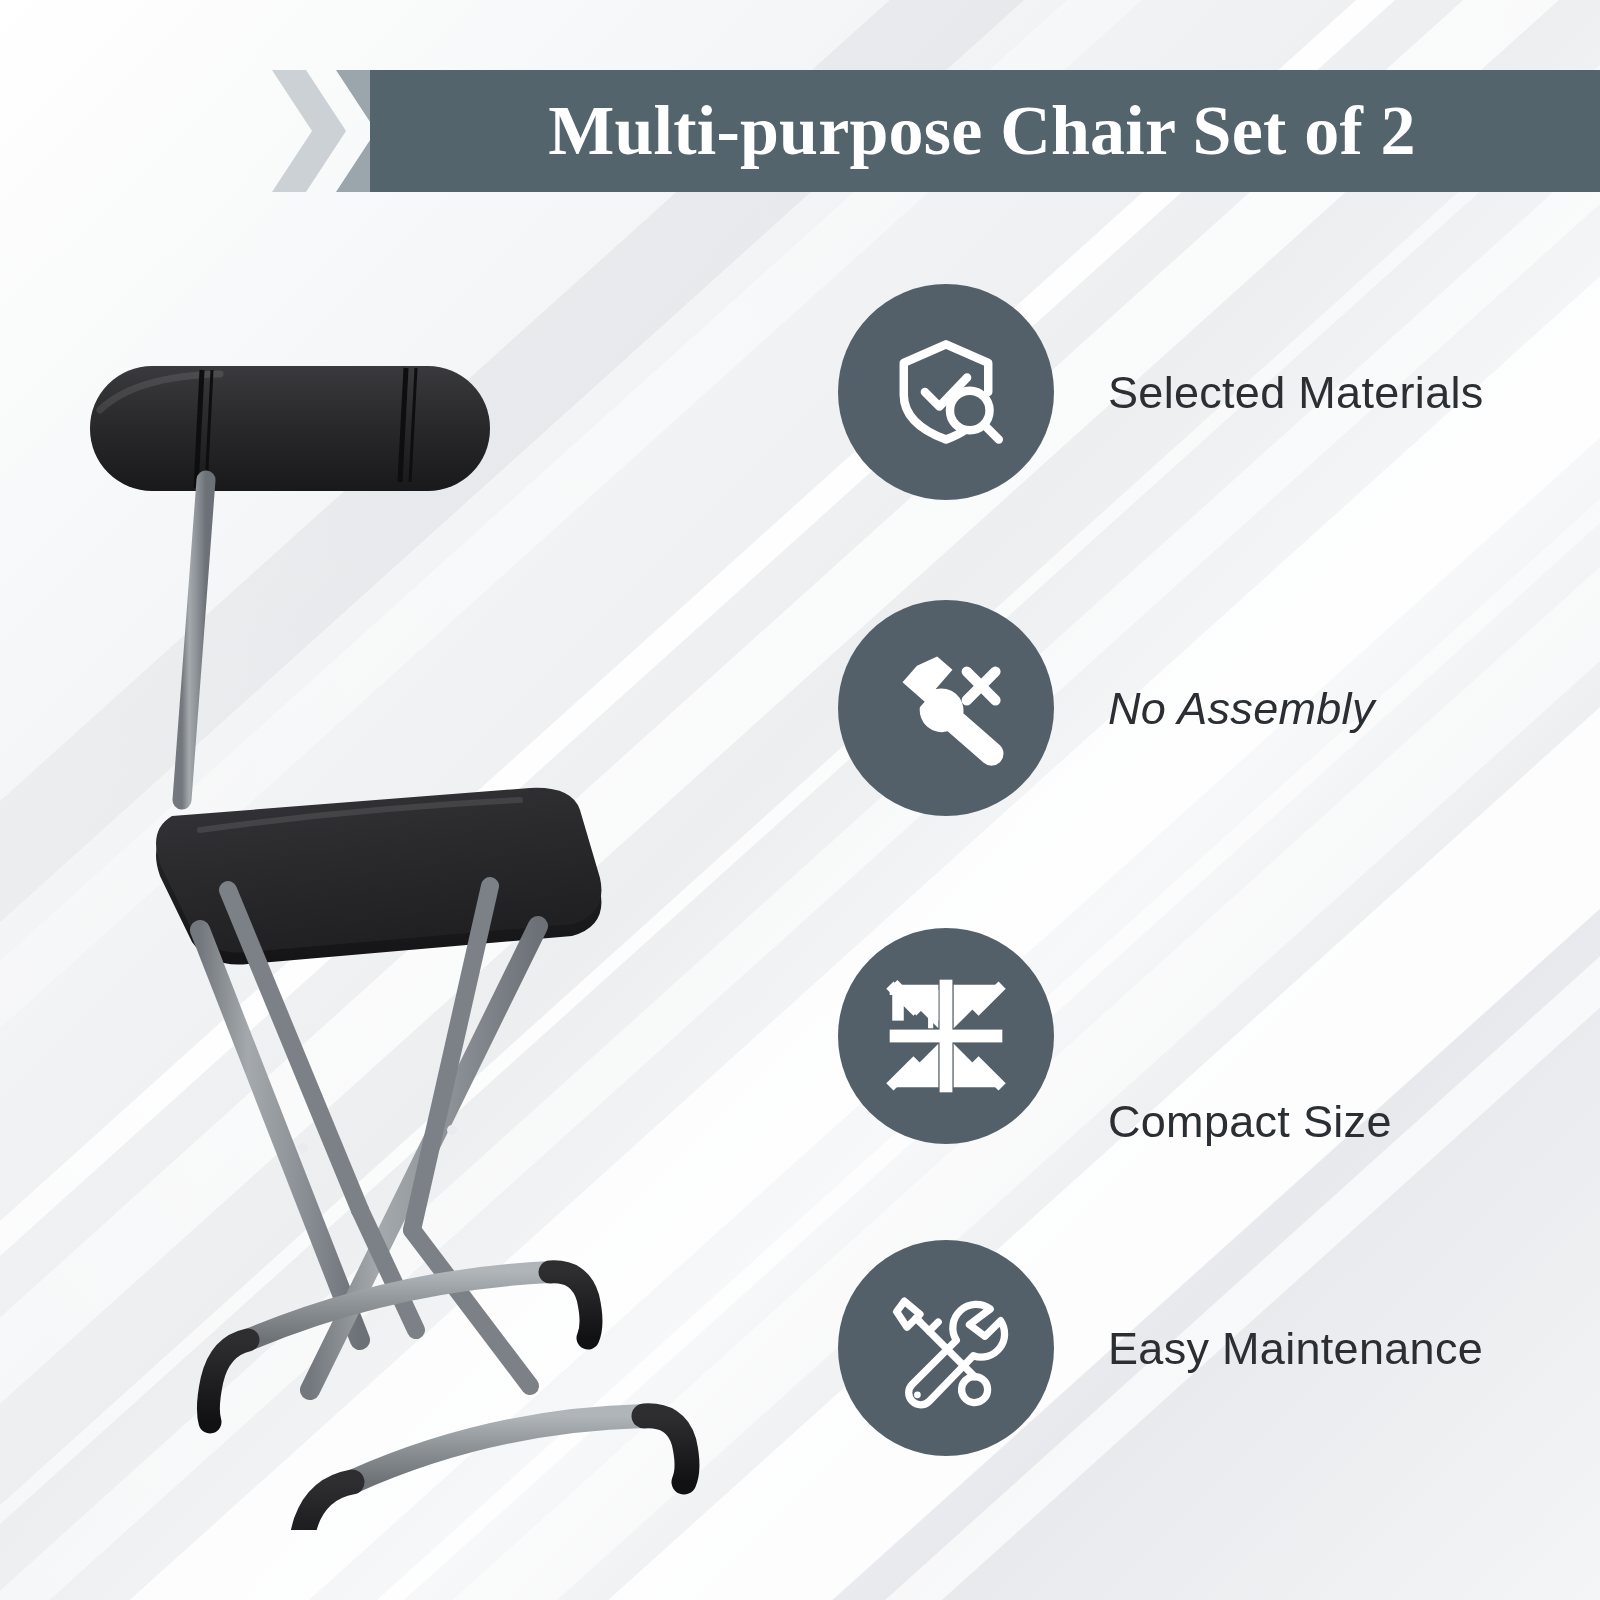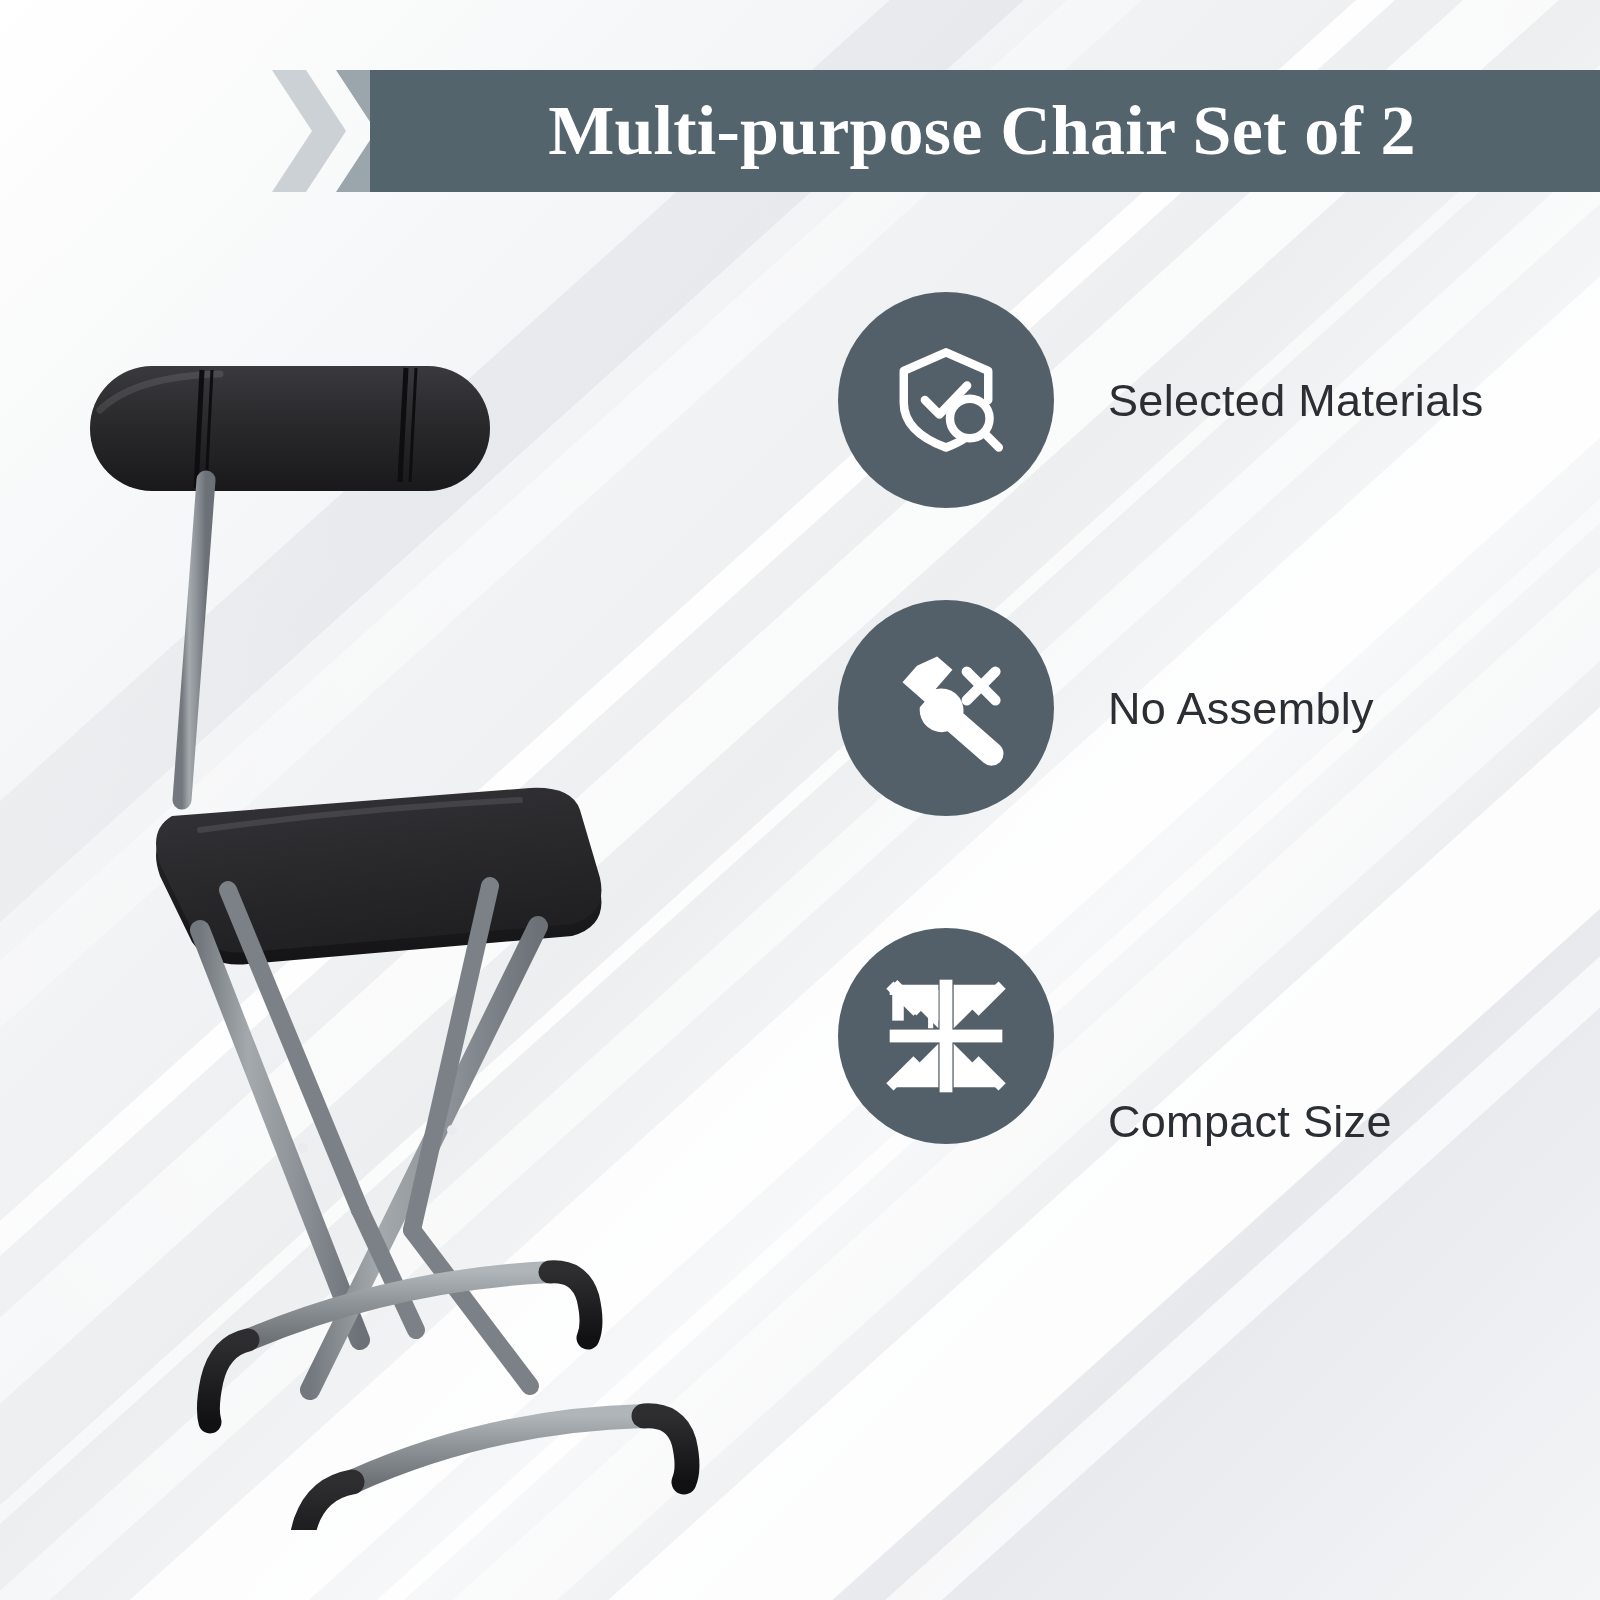--- a/index.html
+++ b/index.html
@@ -181,33 +181,33 @@
       <g>
         <path d="M292 1152 Q430 1090 584 1086" stroke="url(#tubeH)" stroke-width="24" fill="none" stroke-linecap="round"></path>
         <path d="M292 1152 Q258 1158 246 1192 Q238 1218 242 1234" stroke="url(#capG)" stroke-width="25" fill="none" stroke-linecap="round"></path>
         <path d="M584 1086 Q616 1084 624 1112 Q630 1138 624 1152" stroke="url(#capG)" stroke-width="25" fill="none" stroke-linecap="round"></path>
       </g>
     </svg>
   </div>
 
   <div id="features">
 
-    <div class="feature" style="top:12px;">
+    <div class="feature" style="top:4px;">
       <div class="feature-icon">
         <svg width="132" height="132" viewBox="0 0 100 100" fill="none" stroke="#ffffff" stroke-width="6.4" stroke-linecap="round" stroke-linejoin="round">
           <path d="M50 14 L82 28 V50 M18 28 L50 14 M18 28 V52 c0 18 16 28 32 34 c5 -2 10 -4 14 -7"></path>
           <path d="M34 50 L45 61 L66 39"></path>
           <circle cx="68" cy="64" r="15"></circle>
           <path d="M79 75 L90 86"></path>
         </svg>
       </div>
       <div class="feature-label">Selected Materials</div>
     </div>
 
-    <div class="feature" style="top:320px;">
+    <div class="feature" style="top:320px;font-style:italic;">
       <div class="feature-icon">
         <svg width="130" height="130" viewBox="0 0 100 100">
           <g fill="#ffffff">
             <path d="M30 16 L18 28 L34 44 L44 34 L30 48 a17 17 0 0 0 20 20 L76 94 a9 9 0 0 0 13 -13 L63 55
                      a17 17 0 0 0 -20 -20 L57 21 L46 10 Z" transform="rotate(-4 50 50)"></path>
           </g>
           <g stroke="#ffffff" stroke-width="8" stroke-linecap="round">
             <path d="M66 22 L88 44"></path>
             <path d="M88 22 L66 44"></path>
           </g>
@@ -242,15 +242,32 @@
             <polygon points="10,10 44,44 44,10"></polygon>
             <rect x="5" y="9" width="8" height="30" transform="rotate(-45 9 13)"></rect>
           </g>
           <rect x="45" y="6" width="10" height="88"></rect>
           <rect x="6" y="45" width="88" height="10"></rect>
         </svg>
       </div>
       <div class="feature-label">Compact Size</div>
     </div>
 
+    <div class="feature" style="top:960px;">
+      <div class="feature-icon">
+        <svg width="130" height="130" viewBox="0 0 100 100" fill="none" stroke="#ffffff" stroke-width="5.6" stroke-linecap="round" stroke-linejoin="round">
+
+          <path d="M18 14 L12 22 L20 34 L30 24 Z"></path>
+          <path d="M27 27 L30 30"></path>
+          <path d="M29 29 L72 72"></path>
+          <path d="M37 37 L44 30"></path>
+          <path d="M70 66 a10 10 0 1 1 -14 14 a10 10 0 0 1 14 -14 Z" transform="translate(8,8)"></path>
+
+          <path d="M86 20 a18 18 0 0 0 -26 24 L26 78 a9 9 0 0 0 13 13 L73 56
+                   a18 18 0 0 0 21 -27 L82 41 L70 32 Z" transform="translate(-2,0)"></path>
+          <circle cx="28" cy="86" r="2.6" fill="#ffffff" stroke="none"></circle>
+        </svg>
+      </div>
+      <div class="feature-label">Easy Maintenance</div>
+    </div>
 
   </div>
 </div>
 
 </body></html>

